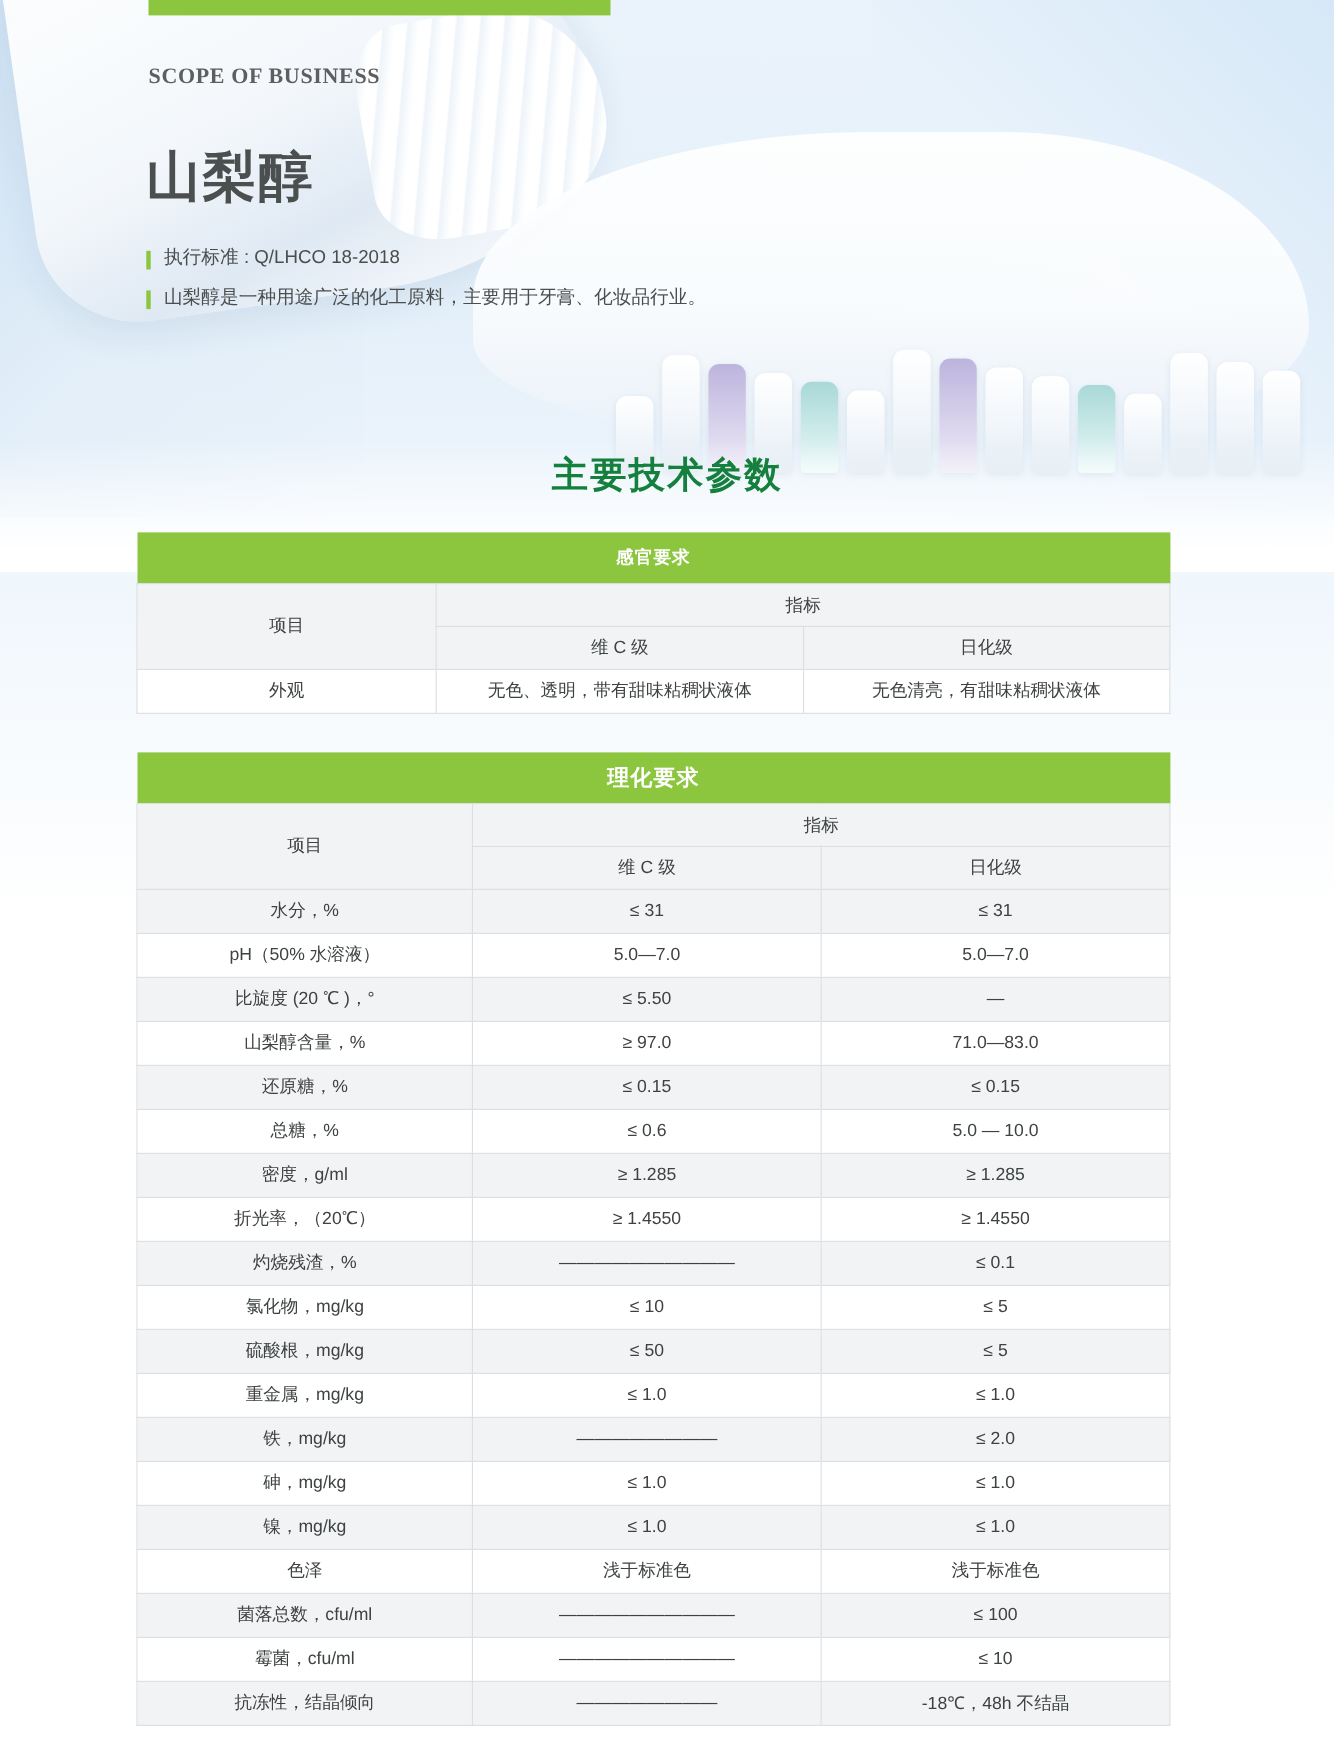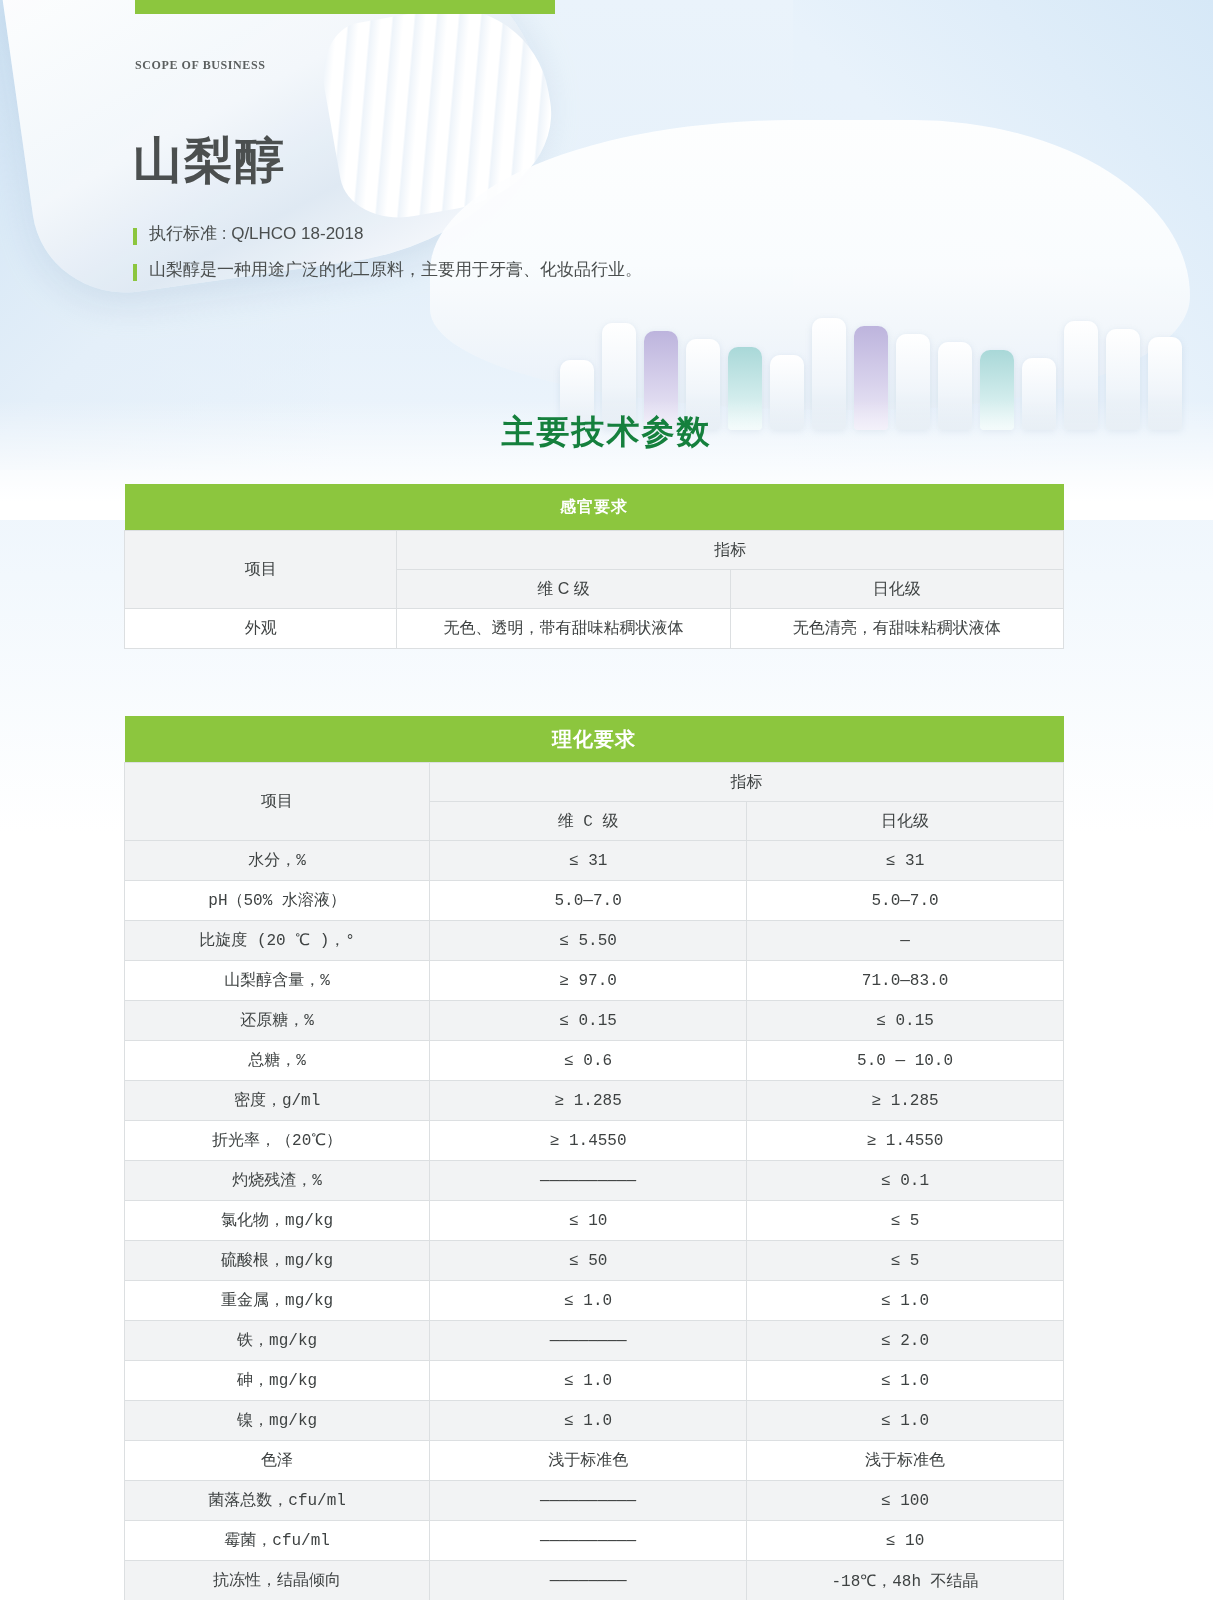--- a/index.html
+++ b/index.html
@@ -106,21 +106,21 @@
   
   .content {
     position: relative;
     z-index: 5;
   }
   .scope-en {
     position: absolute;
     left: 135px; top: 58px;
     font-family: "Liberation Serif", serif;
     font-weight: bold;
-    font-size: 12px;
+    font-size: 20px;
     letter-spacing: 0.6px;
     color: #5b5f5f;
     text-align: center;
   }
   .product-title {
     position: absolute;
     left: 133px; top: 128px;
     font-size: 49px;
     font-weight: bold;
     color: #4b4f4f;
@@ -156,21 +156,21 @@
     letter-spacing: 2px;
   }
 
   
   .table-wrap {
     position: absolute;
     left: 124px;
     width: 940px;
   }
   .table-wrap.sensory { top: 484px; }
-  .table-wrap.physchem { top: 716px; font-family: Liberation Mono, monospace; }
+  .table-wrap.physchem { top: 684px; }
 
   table {
     width: 100%;
     border-collapse: collapse;
     table-layout: fixed;
     font-size: 16px;
     color: #3e4242;
   }
   table td, table th {
     border: 1px solid #dcdfe1;

